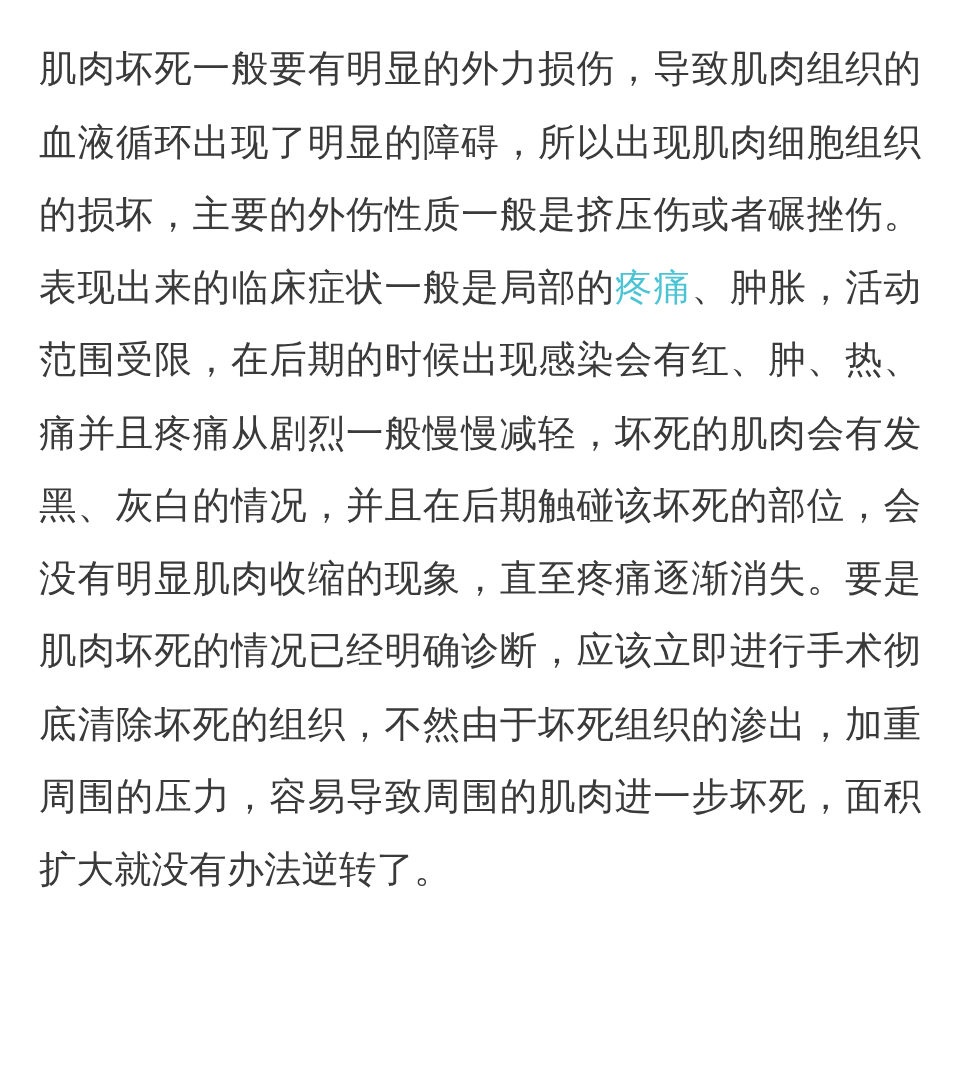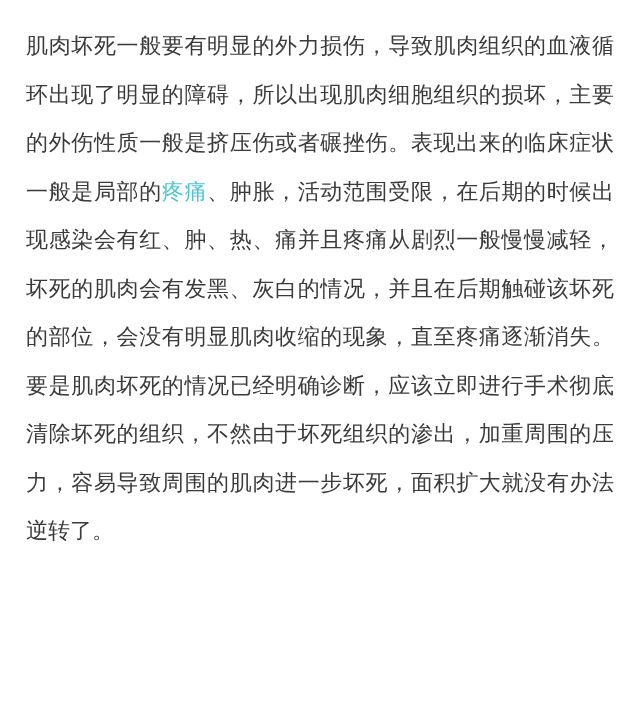--- a/index.html
+++ b/index.html
@@ -15,21 +15,21 @@
   }
   .article {
     box-sizing: border-box;
     width: 640px;
     height: 721px;
     padding: 22px 26px 0 26px;
     background: #ffffff;
   }
   .paragraph {
     margin: 0;
-    font-size: 22px;
+    font-size: 25px;
     line-height: 48.5px;
     color: #3a3a3a;
     letter-spacing: 0px;
     text-align: justify;
     text-justify: inter-ideograph;
     word-break: break-all;
   }
   .highlight {
     color: #4cc4d4;
   }

